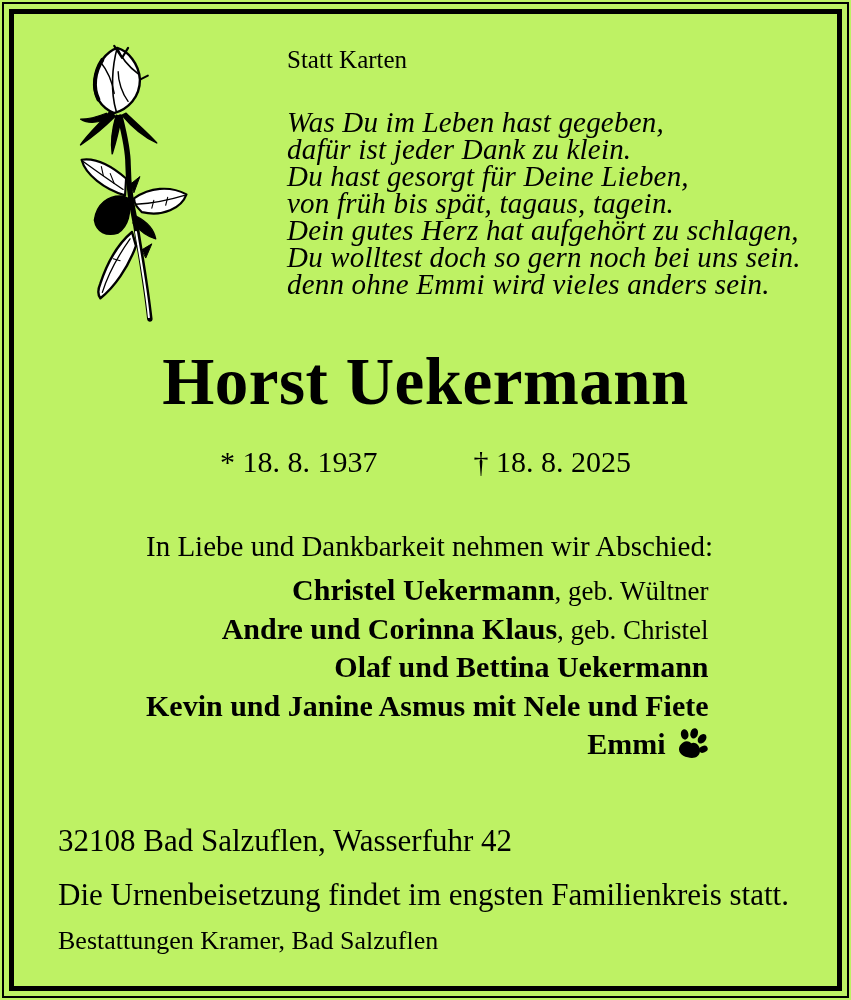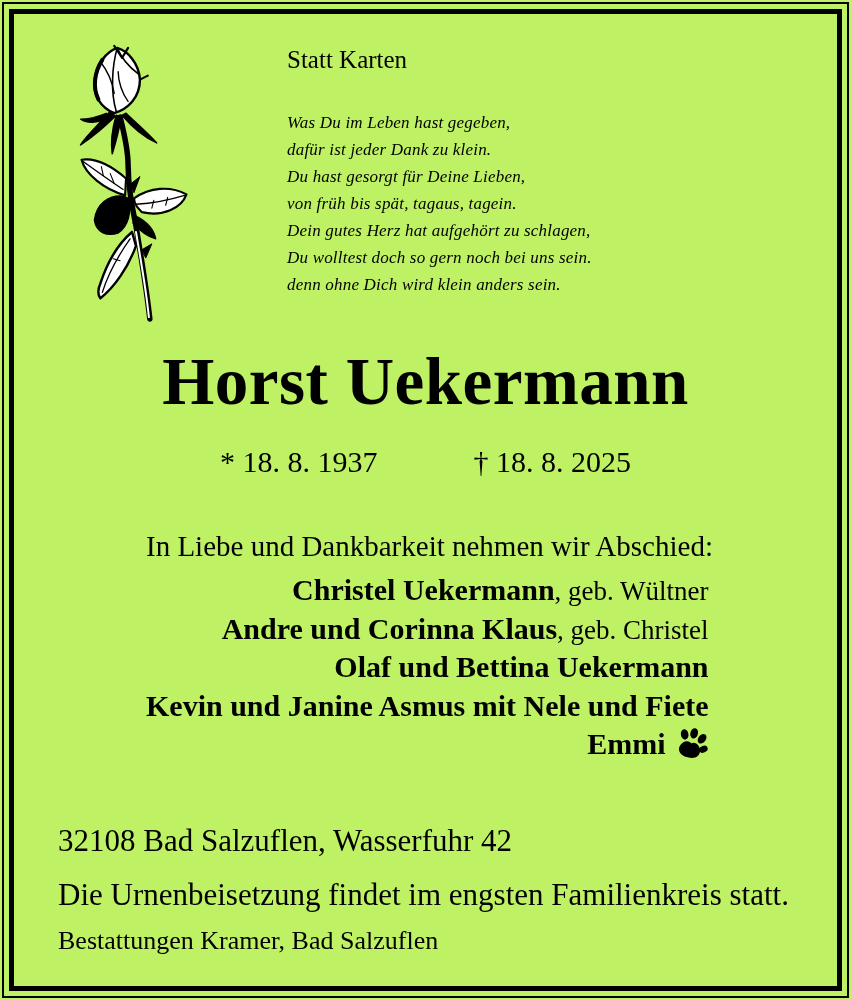--- a/index.html
+++ b/index.html
@@ -11,21 +11,21 @@
     font-family:"Liberation Serif","DejaVu Serif",serif;
     overflow:hidden;
   }
   .frame-outer{position:absolute;inset:2px;border:2px solid #000;pointer-events:none;}
   .frame-inner{position:absolute;inset:9px;border:5px solid #000;pointer-events:none;}
 
   .rose{position:absolute;left:70px;top:38px;width:130px;height:287px;}
 
   .statt{position:absolute;left:287px;top:46px;font-size:25px;line-height:1.1;}
 
-  .poem{position:absolute;left:287px;top:109px;font-size:17px;line-height:27px;font-style:italic;letter-spacing:.2px;}
+  .poem{position:absolute;left:287px;top:109px;font-size:29px;line-height:27px;font-style:italic;letter-spacing:.2px;}
 
   .title{
     position:absolute;left:0;right:0;top:348px;margin:0;
     text-align:center;font-size:67px;line-height:1;font-weight:bold;
     letter-spacing:.5px;
   }
 
   .dates{
     position:absolute;left:0;right:0;top:444px;
     display:flex;justify-content:center;gap:96px;
@@ -95,21 +95,21 @@
 
   <div class="statt">Statt Karten</div>
 
   <div class="poem">
     <div>Was Du im Leben hast gegeben,</div>
     <div>dafür ist jeder Dank zu klein.</div>
     <div>Du hast gesorgt für Deine Lieben,</div>
     <div>von früh bis spät, tagaus, tagein.</div>
     <div>Dein gutes Herz hat aufgehört zu schlagen,</div>
     <div>Du wolltest doch so gern noch bei uns sein.</div>
-    <div>denn ohne Dich wird klein anders sein.</div>
+    <div>denn ohne Emmi wird vieles anders sein.</div>
   </div>
 
   <h1 class="title">Horst Uekermann</h1>
 
   <div class="dates">
     <span>* 18. 8. 1937</span>
     <span>† 18. 8. 2025</span>
   </div>
 
   <div class="intro">In Liebe und Dankbarkeit nehmen wir Abschied:</div>

